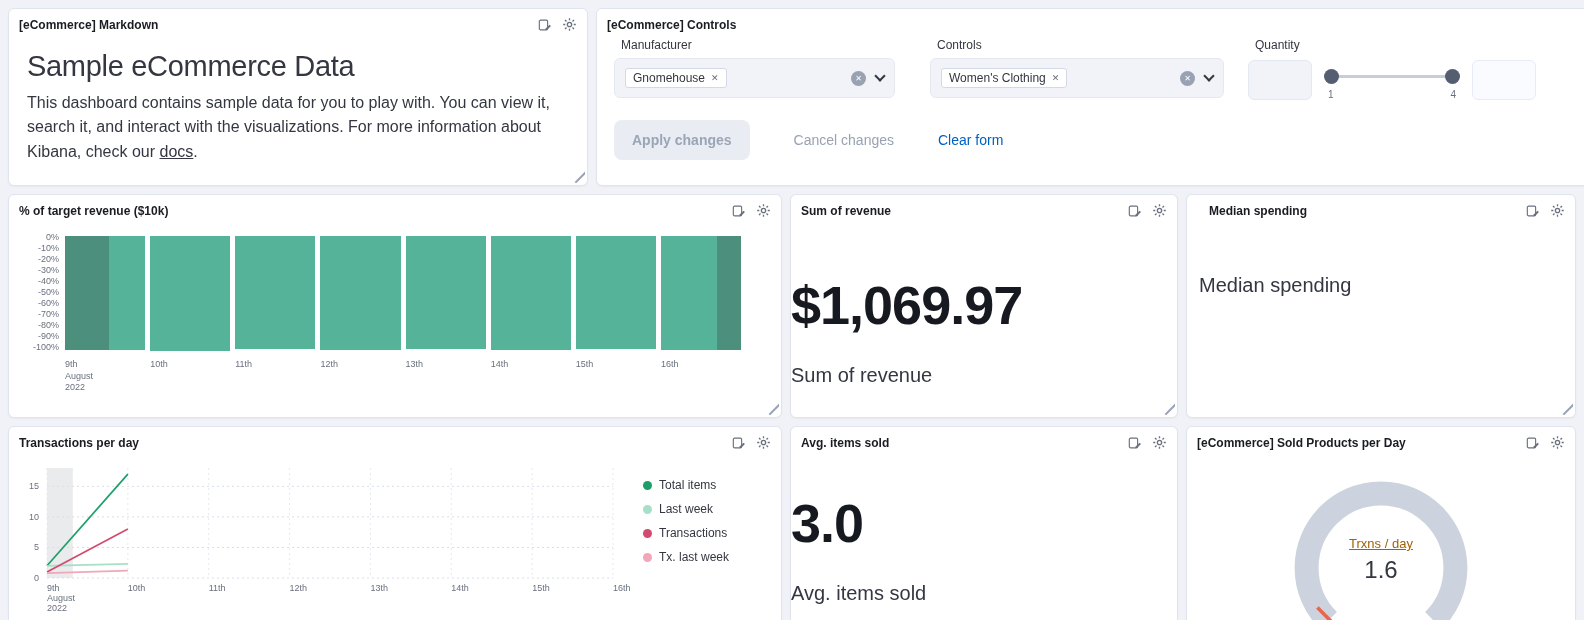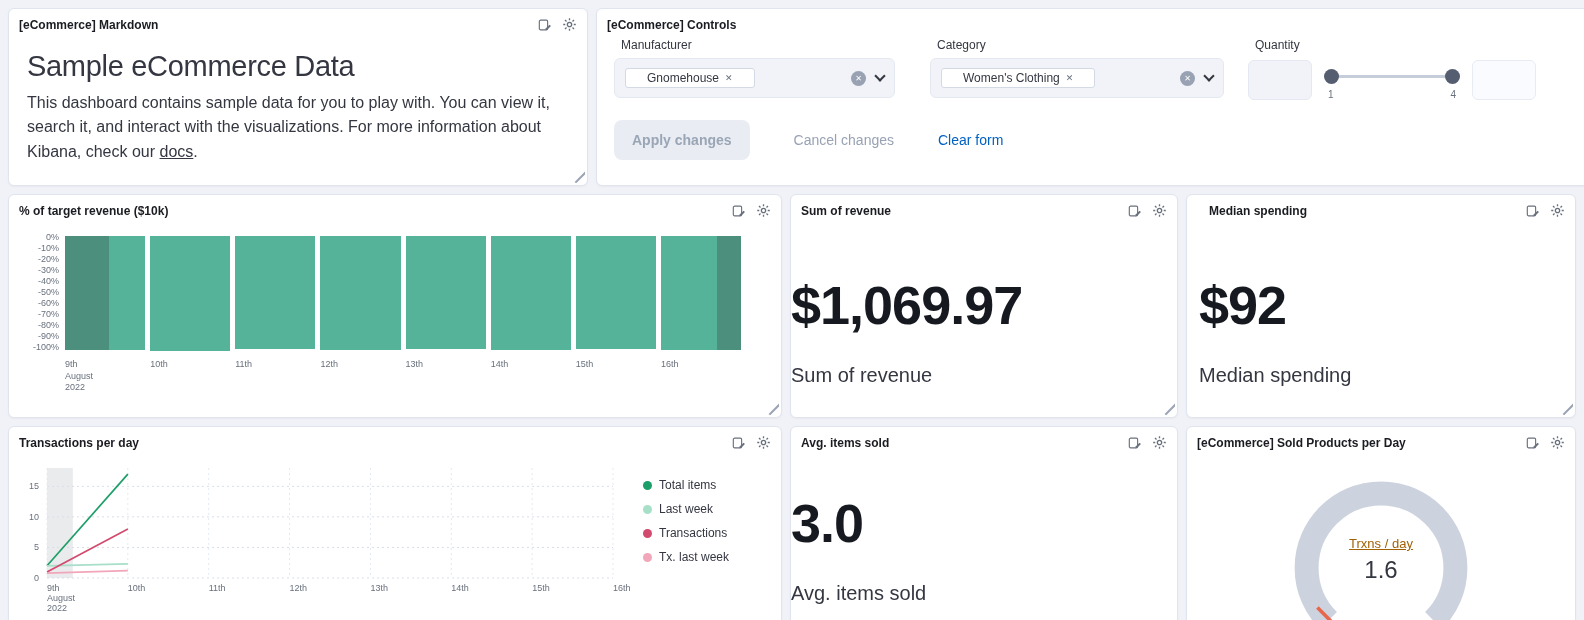--- a/index.html
+++ b/index.html
@@ -43,21 +43,21 @@
   .controls-row { display:flex; padding:6px 0 0 17px; }
   .ctl-group { display:flex; flex-direction:column; }
   .ctl-label { font-size:12px; font-weight:500; color:#343741; margin:0 0 6px 7px; }
   .combo {
     height:40px; background:#F1F3F8; border:1px solid #E4E8F1; border-radius:6px;
     display:flex; align-items:center; justify-content:space-between; padding:0 10px; cursor:pointer;
   }
   .pill {
     display:inline-flex; align-items:center; gap:6px;
     background:#fff; border:1px solid #D3DAE6; border-radius:3px;
-    padding:2px 21px; font-size:12px; color:#343741;
+    padding:2px 7px; font-size:12px; color:#343741;
   }
   .pill-x { font-size:9px; color:#69707D; cursor:pointer; }
   .combo-right { display:flex; align-items:center; gap:10px; }
   .clear-btn {
     width:15px; height:15px; border-radius:50%; background:#98A2B3; color:#fff;
     font-size:8px; display:flex; align-items:center; justify-content:center; cursor:pointer;
   }
   .chevron { width:8px; height:8px; border-right:2px solid #343741; border-bottom:2px solid #343741; transform:rotate(45deg); margin-top:-4px; cursor:pointer; }
   .qty-row { display:flex; align-items:center; gap:14px; }
   .qty-input { width:64px; height:40px; background:#F1F3F8; border:1px solid #E4E8F1; border-radius:6px; }
@@ -165,21 +165,21 @@
             <span class="pill-x">✕</span>
           </span>
           <span class="combo-right">
             <span class="clear-btn">✕</span>
             <span class="chevron"></span>
           </span>
         </div>
       </div>
 
       <div class="ctl-group" style="width:294px; margin-left:35px;">
-        <span class="ctl-label">Category</span>
+        <span class="ctl-label">Controls</span>
         <div class="combo">
           <span class="pill">
             <span>Women's Clothing</span>
             <span class="pill-x">✕</span>
           </span>
           <span class="combo-right">
             <span class="clear-btn">✕</span>
             <span class="chevron"></span>
           </span>
         </div>
@@ -302,21 +302,20 @@
           </svg>
         <svg width="15" height="15" viewBox="0 0 16 16">
             <g stroke="#69707D" fill="none" stroke-width="1.4">
               <circle cx="8" cy="8" r="2.3"></circle>
               <path d="M8 1.3v2.2M8 12.5v2.2M1.3 8h2.2M12.5 8h2.2M3.2 3.2l1.6 1.6M11.2 11.2l1.6 1.6M12.8 3.2l-1.6 1.6M4.8 11.2l-1.6 1.6"></path>
             </g>
           </svg>
       </span>
     </header>
     <div class="metric">
-      <div class="metric-value">$92</div>
       <div class="metric-label">Median spending</div>
     </div>
     <span class="resize"></span>
   </section>
 
   <section class="panel" id="p-trans">
     <header class="panel-header">
       <span class="panel-title">Transactions per day</span>
       <span class="panel-icons">
         <svg width="14" height="14" viewBox="0 0 16 16">

